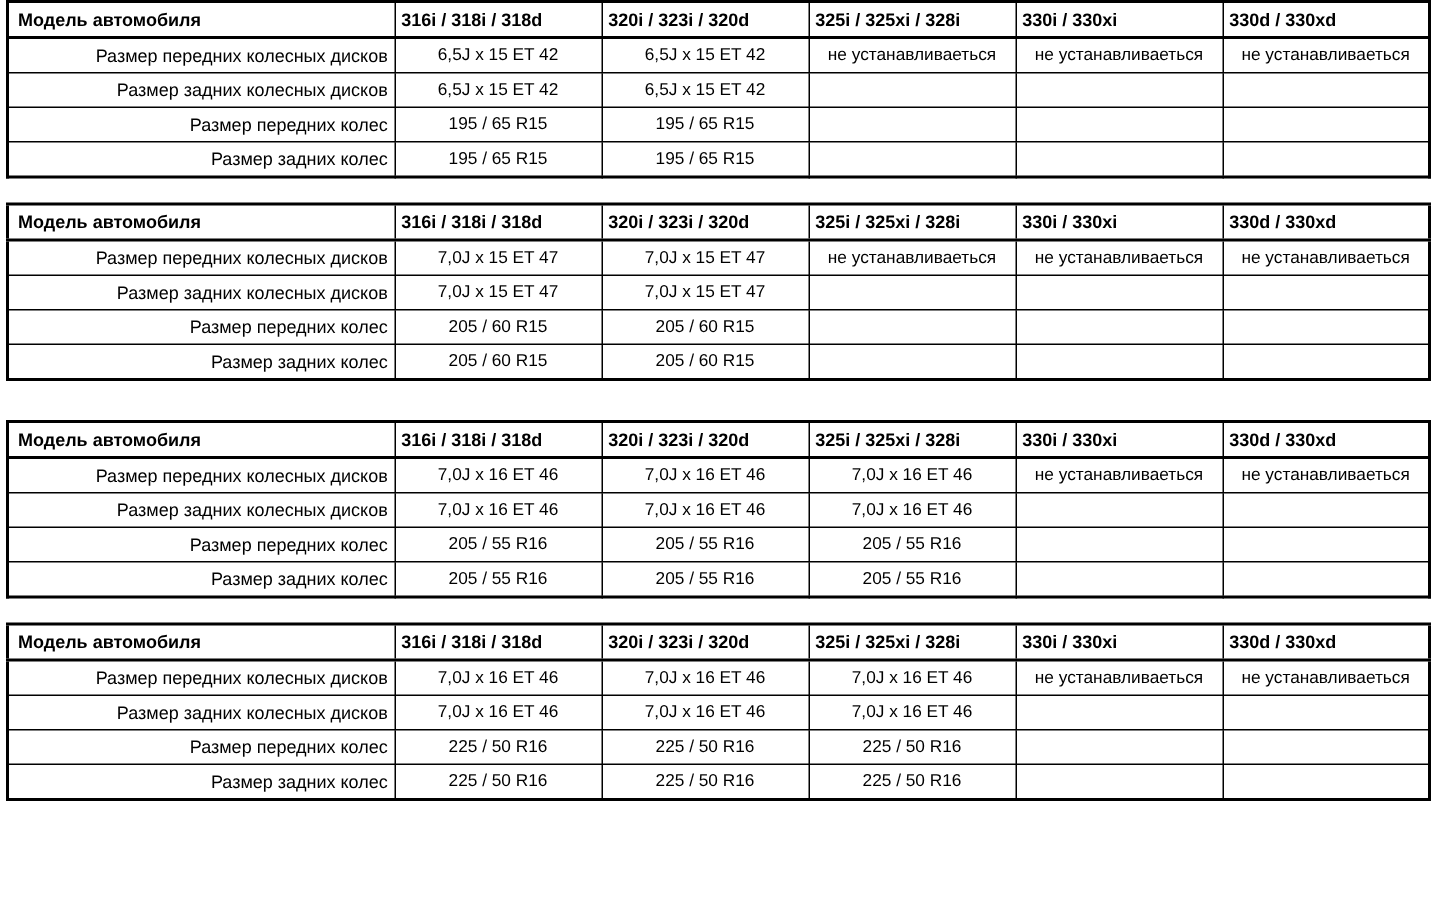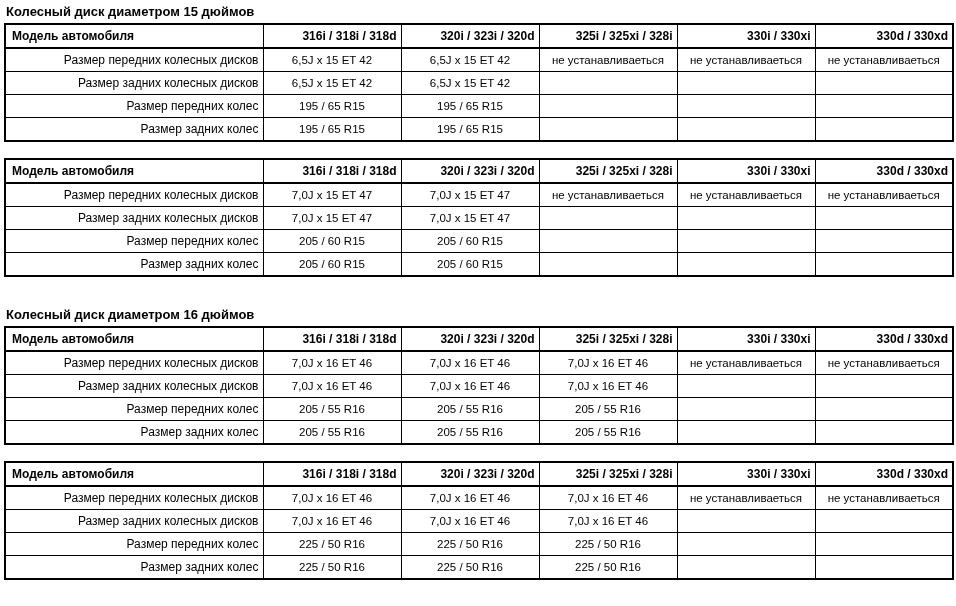--- a/index.html
+++ b/index.html
@@ -41,21 +41,21 @@
     font-size: 12px;
     height: 20px;
     padding: 1px 4px;
     line-height: 16px;
     vertical-align: middle;
     overflow: hidden;
     white-space: nowrap;
   }
   table.spec tr.head td {
     font-weight: bold;
-    text-align: right;
+    text-align: left;
   }
   table.spec tr.head td.first {
     text-align: left;
     padding-left: 6px;
   }
   table.spec td.label {
     text-align: right;
     padding-left: 6px;
   }
   table.spec td.val {
@@ -79,21 +79,20 @@
   col.c3 { width: 138px; }
   col.c4 { width: 138px; }
   col.c5 { width: 138px; }
 </style>
 </head>
 <body>
 
 <div class="page">
 
   <div class="section">
-    <div class="section-title">Колесный диск диаметром 15 дюймов</div>
 
     <table class="spec">
       <colgroup>
           <col class="c0">
           <col class="c1">
           <col class="c2">
           <col class="c3">
           <col class="c4">
           <col class="c5">
         </colgroup>
@@ -193,21 +192,20 @@
           <td class="val"></td>
           <td class="val"></td>
         </tr>
       </tbody>
     </table>
   </div>
 
   <div class="gap-large"></div>
 
   <div class="section">
-    <div class="section-title">Колесный диск диаметром 16 дюймов</div>
 
     <table class="spec">
       <colgroup>
           <col class="c0">
           <col class="c1">
           <col class="c2">
           <col class="c3">
           <col class="c4">
           <col class="c5">
         </colgroup>

